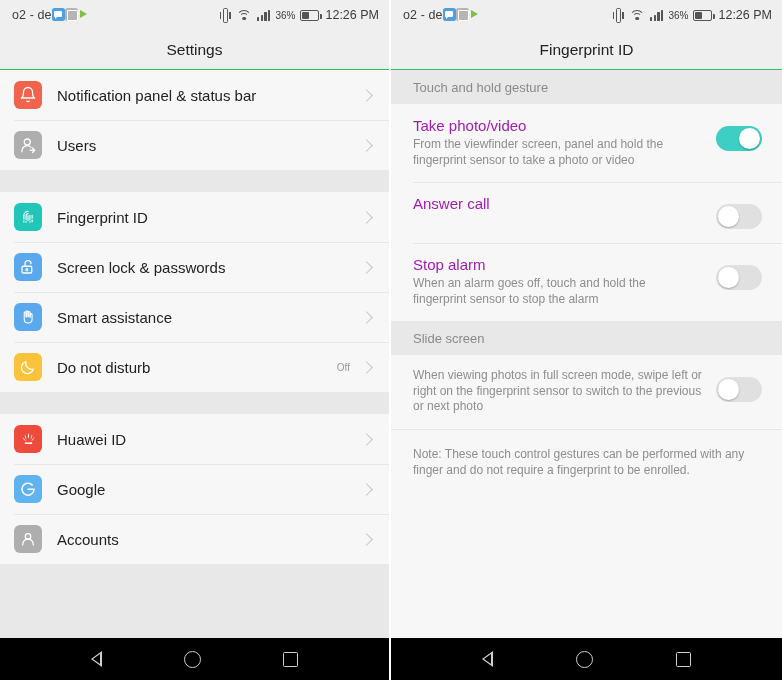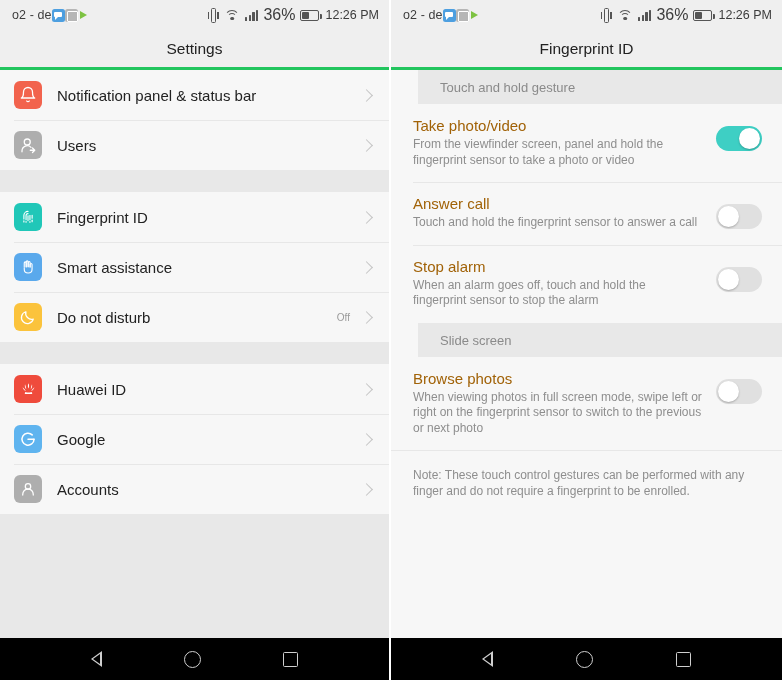--- a/index.html
+++ b/index.html
@@ -20,21 +20,21 @@
   .phone.left { border-right:2px solid #ffffff; }
 
   
   .statusbar {
     height:30px; flex:0 0 30px;
     background:#efefef;
     display:flex; align-items:center;
     padding:0 10px 0 12px;
     font-size:12.5px; color:#3b3b3b;
   }
-  .sb-left { display:flex; align-items:center; }
+  .sb-left { display:flex; align-items:flex-start; }
   .sb-carrier { letter-spacing:.1px; font-size:12.5px; color:#3c3c3c; }
   .sb-appicon { width:13px; height:13px; border-radius:2.5px; display:inline-block; position:relative; }
   .ic-msg { background:#4d9fe0; }
   .ic-msg::after{ content:""; position:absolute; left:2.5px; top:3px; width:8px; height:5.5px;
     background:#fff; border-radius:1px; }
   .ic-msg::before{ content:""; position:absolute; left:3.5px; top:8px; width:0; height:0;
     border-left:3px solid #fff; border-bottom:3px solid transparent; z-index:2;}
   .ic-gallery { background:#b6b6b6; }
   .ic-gallery::after{ content:""; position:absolute; left:2px; top:2px; width:9px; height:9px;
     border:1.2px solid #fff; border-radius:1px; }
@@ -51,32 +51,32 @@
   .sb-wifi i { position:absolute; left:50%; transform:translateX(-50%); border:1.6px solid #555;
      border-bottom-color:transparent; border-left-color:transparent; border-right-color:transparent;
      border-radius:50%; }
   .sb-wifi .a{ top:1px; width:15px; height:15px; }
   .sb-wifi .b{ top:4.4px; width:9px; height:9px; }
   .sb-wifi .c{ top:8px; width:3.6px; height:3.6px; background:#555; border-radius:50%; border:none; }
   .sb-signal { display:flex; align-items:flex-end; gap:1.3px; height:12px; }
   .sb-signal span{ width:2.4px; background:#555; border-radius:.5px; }
   .sb-signal span:nth-child(1){height:4px;} .sb-signal span:nth-child(2){height:6.5px;}
   .sb-signal span:nth-child(3){height:9px;} .sb-signal span:nth-child(4){height:11.5px;}
-  .sb-pct { font-size:16px; color:#3c3c3c; }
+  .sb-pct { font-size:10px; color:#3c3c3c; }
   .sb-batt { width:19px; height:11px; border:1.4px solid #555; border-radius:2px; position:relative; }
   .sb-batt::after{ content:""; position:absolute; right:-3.4px; top:3px; width:2px; height:5px;
     background:#555; border-radius:0 1px 1px 0; }
   .sb-batt .fill{ position:absolute; left:1px; top:1px; bottom:1px; width:36%; background:#555; border-radius:1px; }
   .sb-time { font-size:12.5px; color:#3c3c3c; margin-left:1px; }
 
   
   .titlebar {
     flex:0 0 40px; background:#efefef;
     display:flex; align-items:center; justify-content:center;
-    font-size:15.5px; color:#222; border-bottom:3px solid #22c55e;
+    font-size:15.5px; color:#222; border-bottom:1px solid #22c55e;
   }
 
   
   .content { flex:1 1 auto; overflow:hidden; background:#ededed; }
 
   
   .gap { height:18px; background:#e8e8e8; }
   .gap.tall { height:22px; }
   .group { background:#fef9c3; }
   .row {
@@ -97,29 +97,29 @@
 
   
   .bg-red{background:#f2634d;} .bg-grey{background:#aeaeae;} .bg-teal{background:#20c7b8;}
   .bg-blue{background:#5aa9ec;} .bg-yellow{background:#fbc33c;} .bg-huawei{background:#ef4b3c;}
   .bg-google{background:#5fb4ef;}
   .app-icon svg{ display:block; }
 
   
   .sec-head {
     background:#e8e8e8; padding:10px 0 9px 22px;
-    font-size:13px; color:#8a8a8a;margin-left:27px;
+    font-size:13px; color:#8a8a8a;
   }
   .srow {
     background:#f7f7f7; display:flex; align-items:flex-start;
     padding:13px 20px 14px 22px; position:relative;
   }
   .srow + .srow::before{ content:""; position:absolute; left:22px; right:0; top:0; height:1px; background:#e7e7e7; }
   .srow-text { flex:1 1 auto; padding-right:14px; }
-  .srow-title { font-size:15px; color:#a16207; margin-bottom:3px; }
+  .srow-title { font-size:15px; color:#a21caf; margin-bottom:3px; }
   .srow-desc { font-size:12px; line-height:15.5px; color:#8e8e8e; }
   .toggle {
     flex:0 0 46px; width:46px; height:25px; border-radius:13px; position:relative;
     background:#e0e0e0; margin-top:9px;
   }
   .toggle .knob { position:absolute; top:2px; left:2px; width:21px; height:21px; border-radius:50%;
      background:#fff; box-shadow:0 1px 2px rgba(0,0,0,.25); }
   .toggle.on { background:#3ecfc4; }
   .toggle.on .knob { left:23px; }
   .note {
@@ -222,20 +222,31 @@
                 <path d="M9.4 18v1"></path>
                 <path d="M14.6 18.2v.9"></path>
                 <path d="M17.5 16.2v2"></path>
             </svg>
           </span>
           <span class="row-label">Fingerprint ID</span>
           <span class="chev"></span>
         </div>
         <div class="row">
           <span class="app-icon bg-blue">
+            <svg width="18" height="18" viewBox="0 0 24 24" fill="none" stroke="#fff" stroke-width="1.7" stroke-linecap="round" stroke-linejoin="round">
+              <rect x="4" y="11" width="13" height="9" rx="1.6"></rect>
+                <path d="M8 11V7.5a4 4 0 0 1 8 0"></path>
+                <circle cx="10.5" cy="15.5" r="1.2"></circle>
+            </svg>
+          </span>
+          <span class="row-label">Screen lock &amp; passwords</span>
+          <span class="chev"></span>
+        </div>
+        <div class="row">
+          <span class="app-icon bg-blue">
             <svg width="18" height="18" viewBox="0 0 24 24" fill="none" stroke="#fff" stroke-width="1.5" stroke-linecap="round" stroke-linejoin="round">
               <path d="M7 12V6.5a1.3 1.3 0 0 1 2.6 0V12"></path>
                 <path d="M9.6 11.5V5.2a1.3 1.3 0 0 1 2.6 0v6.3"></path>
               <path d="M12.2 11.5V6a1.3 1.3 0 0 1 2.6 0v6"></path>
               <path d="M14.8 12V8.6a1.3 1.3 0 0 1 2.6 0V15c0 3-2.3 5-5.2 5s-5.2-2-5.2-5v-2"></path>
             </svg>
           </span>
           <span class="row-label">Smart assistance</span>
           <span class="chev"></span>
         </div>
@@ -346,21 +357,20 @@
           <div class="srow-desc">From the viewfinder screen, panel and hold the fingerprint sensor to take a photo or video</div>
         </div>
         <div class="toggle on">
             <span class="knob"></span>
           </div>
       </div>
 
       <div class="srow">
         <div class="srow-text">
           <div class="srow-title">Answer call</div>
-          <div class="srow-desc">Touch and hold the fingerprint sensor to answer a call</div>
         </div>
         <div class="toggle">
             <span class="knob"></span>
           </div>
       </div>
 
       <div class="srow">
         <div class="srow-text">
           <div class="srow-title">Stop alarm</div>
           <div class="srow-desc">When an alarm goes off, touch and hold the fingerprint sensor to stop the alarm</div>
@@ -368,21 +378,20 @@
         <div class="toggle">
             <span class="knob"></span>
           </div>
       </div>
 
       <div class="sec-head">Slide screen</div>
 
 
       <div class="srow">
         <div class="srow-text">
-          <div class="srow-title">Browse photos</div>
           <div class="srow-desc">When viewing photos in full screen mode, swipe left or right on the fingerprint sensor to switch to the previous or next photo</div>
         </div>
         <div class="toggle">
             <span class="knob"></span>
           </div>
       </div>
 
       <div class="note">Note: These touch control gestures can be performed with any finger and do not require a fingerprint to be enrolled.</div>
     </div>
 

